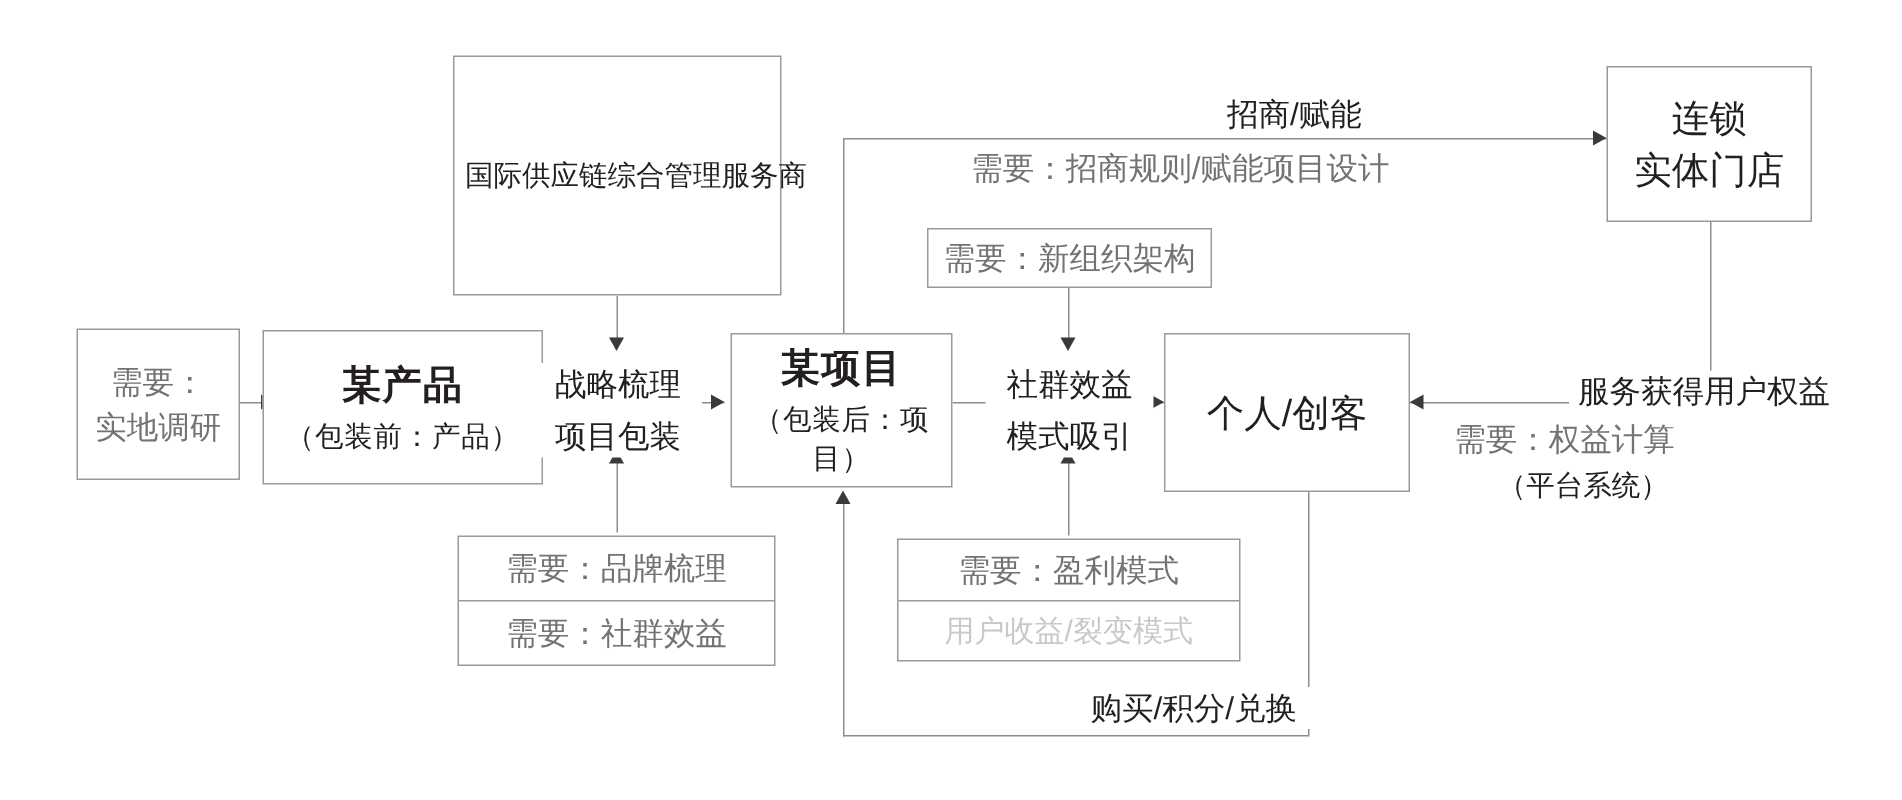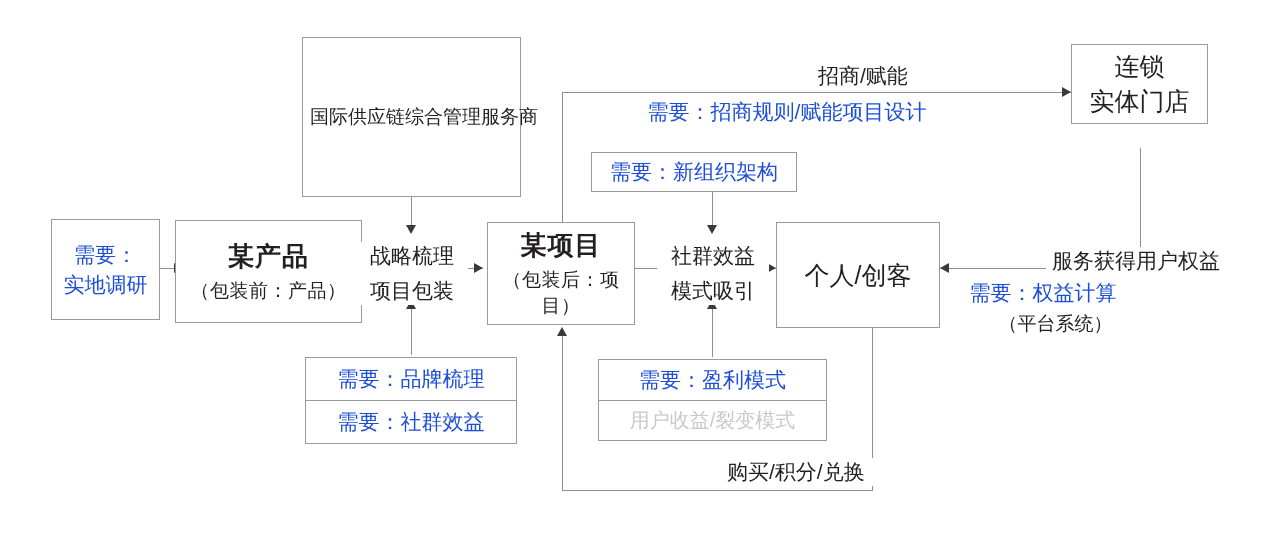--- a/index.html
+++ b/index.html
@@ -43,21 +43,21 @@
     align-items:center;
     justify-content:center;
     text-align:center;
     border-bottom:1px solid #9a9a9a;
     flex:1 1 auto;
     padding:0 6px;
     white-space:nowrap;
   }
   .stack .row:last-child{border-bottom:none;}
 
-  .red{color:#1d4ed8;}
+  .red{color:#737373;}
   .dark{color:#231f20;}
   .grey{color:#c9c9c9;}
 
   .t-title{font-size:26px;font-weight:bold;letter-spacing:1px;}
   .t-sub{font-size:19px;letter-spacing:0.5px;margin-top:4px;}
   .t-head{font-size:26px;}
   .t-node{font-size:25px;}
   .t-21{font-size:21px;}
   .t-20{font-size:20px;}
   .t-19{font-size:19px;margin-left:25px;}
@@ -147,26 +147,26 @@
 
   <div class="box" style="left:487px;top:222px;width:148px;height:103px;">
     <div class="t-title dark">某项目</div>
     <div class="t-sub dark">（包装后：项目）</div>
   </div>
 
   <div class="box" style="left:776px;top:222px;width:164px;height:106px;">
     <div class="t-node dark">个人/创客</div>
   </div>
 
-  <div class="box" style="left:1071px;top:44px;width:137px;height:80px;">
+  <div class="box" style="left:1071px;top:44px;width:137px;height:104px;">
     <div class="t-node dark">连锁</div>
     <div class="t-node dark" style="margin-top:2px;">实体门店</div>
   </div>
 
-  <div class="box" style="left:591px;top:152px;width:206px;height:40px;">
+  <div class="box" style="left:618px;top:152px;width:190px;height:40px;">
     <div class="t-21 red">需要：新组织架构</div>
   </div>
 
   <div class="box" style="left:552px;top:93px;width:470px;height:38px;border:none;background:transparent;">
     <div class="t-21 red" style="background:#fff;padding:0 8px;">需要：招商规则/赋能项目设计</div>
   </div>
 
   <div class="stack" style="left:305px;top:357px;width:212px;height:87px;font-family:Liberation Serif, serif;">
     <div class="row t-21 red">
       <span>需要：品牌梳理</span>

